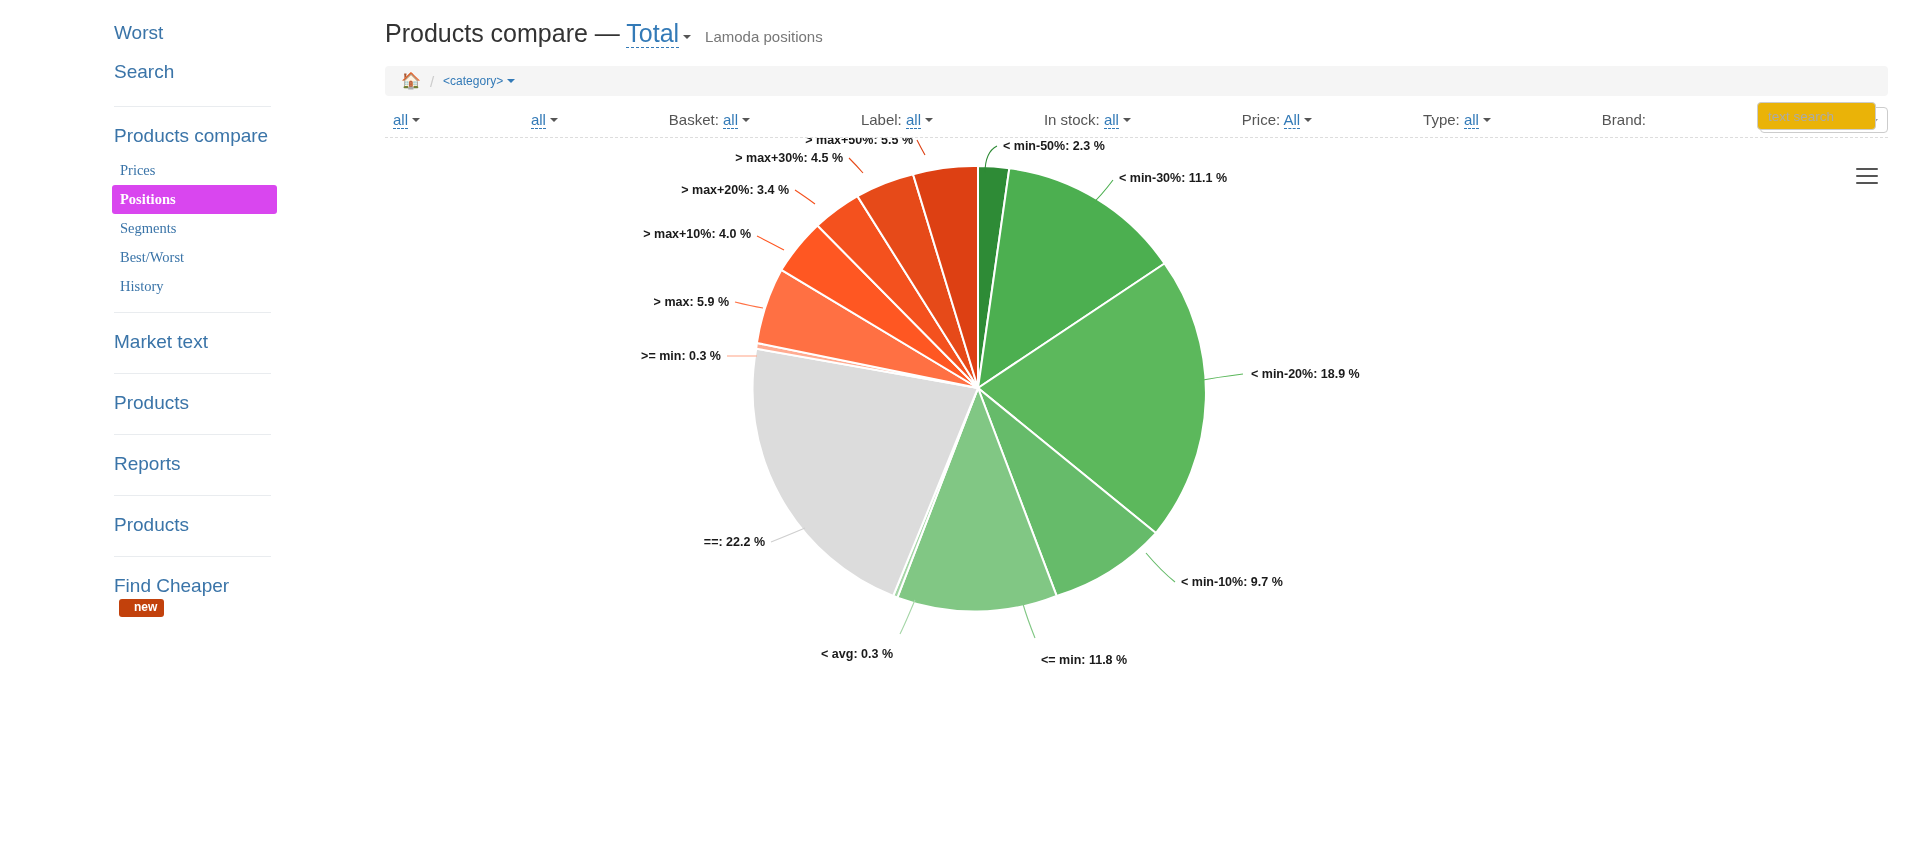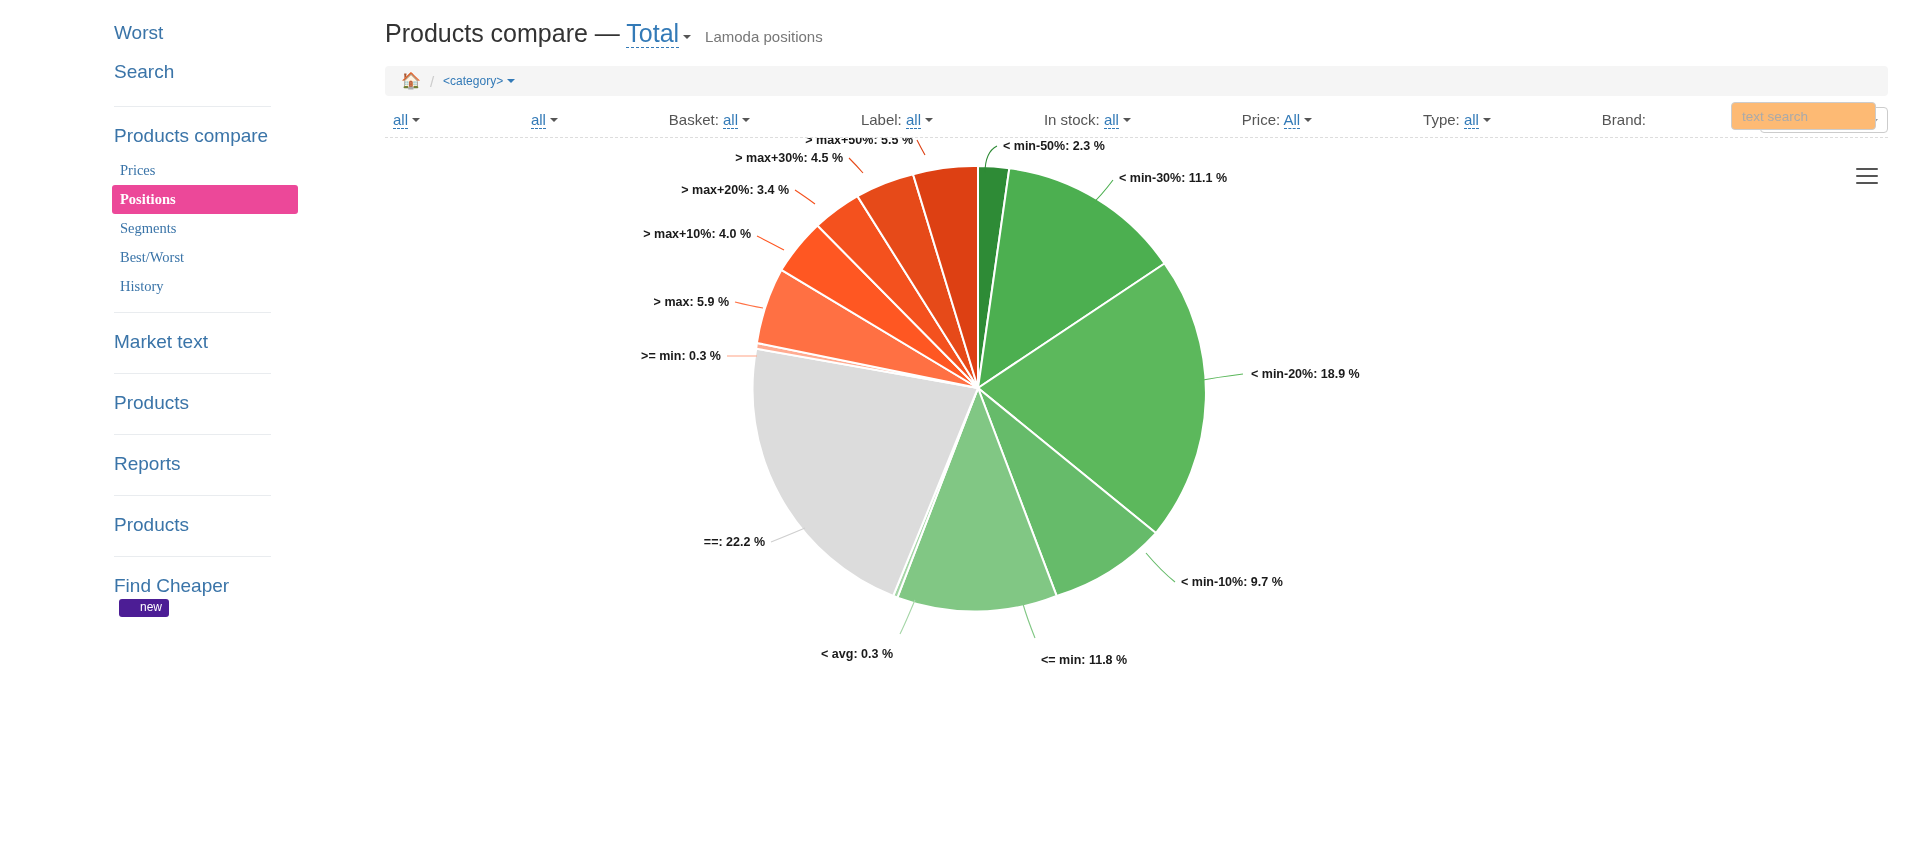--- a/index.html
+++ b/index.html
@@ -35,37 +35,37 @@
     display: block;
     font-size: 14.5px;
     color: #3a74a8;
     padding: 5px 0 5px 8px;
     text-decoration: none;
     line-height: 19px;
     margin-left: -2px;
     font-family: Liberation Serif, serif;
   }
   .nav-sub.active {
-    background: #ec4899;
+    background: #d946ef;
     color: #ffffff;
     font-weight: bold;
     border-radius: 3px;
     padding-left: 8px;
     margin-left: -2px;
-    width: 186px;
+    width: 165px;
   }
   .group-pad { padding: 10px 0 11px 0; }
   .badge-new {
     display: inline-block;
-    background: #4c1d95;
+    background: #c2410c;
     color: #fff;
     font-size: 12px;
-    font-weight: normal;
+    font-weight: bold;
     border-radius: 3px;
-    padding: 2px 7px 3px 21px;
+    padding: 2px 7px 3px 15px;
     vertical-align: 3px;
     margin-left: 5px;
     line-height: 13px;
   }
 
   
   .main {
     flex: 1 1 auto;
     padding: 0 28px 0 0;
     position: relative;
@@ -152,29 +152,29 @@
     right: 9px; top: 11px;
     width: 0; height: 0;
     border-left: 4px solid transparent;
     border-right: 4px solid transparent;
     border-top: 5px solid #999;
   }
   .text-search {
     position: absolute;
     right: 12px;
     top: 6px;
-    width: 145px;
+    width: 119px;
     height: 28px;
     border: 1px solid #ccc;
     border-radius: 4px;
     padding: 0 10px;
     font-size: 13.5px;
     color: #555;
     font-family: "Liberation Sans", sans-serif;
-    background: #fdba74;
+    background: #eab308;
   }
   .text-search::placeholder { color: #aaa; }
 
   
   .chart-area {
     position: relative;
     width: 100%;
     height: 700px;
   }
   .hamburger {

